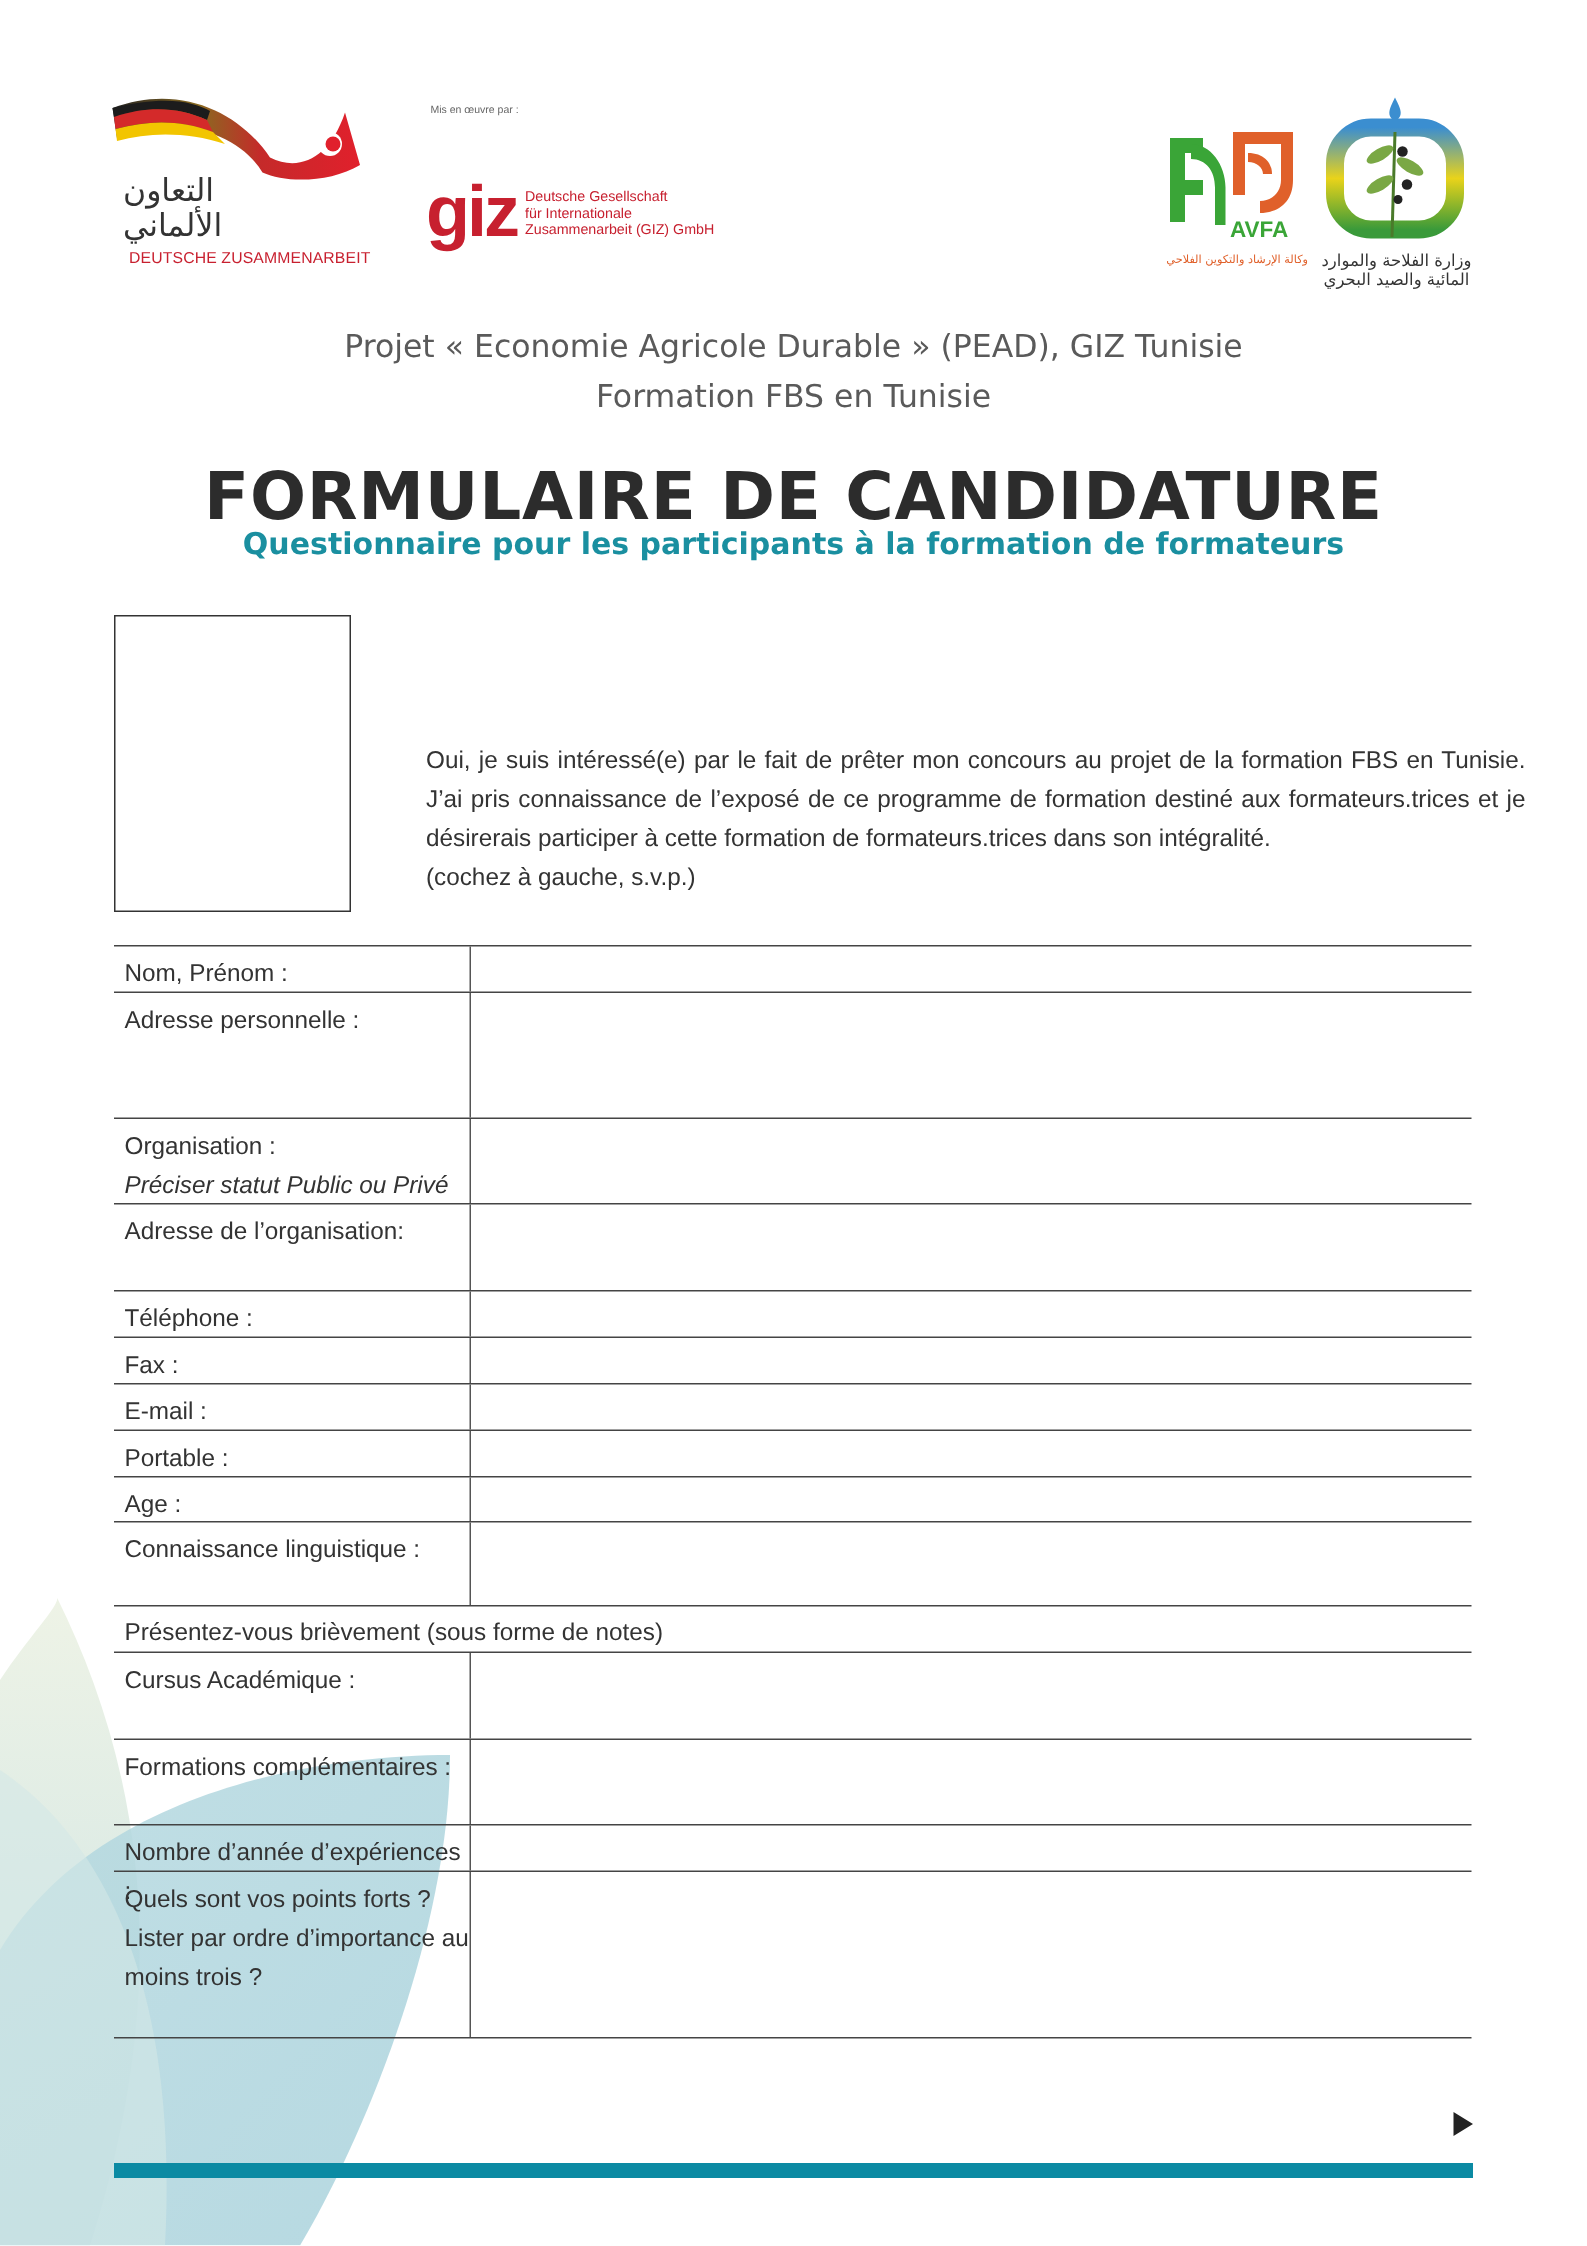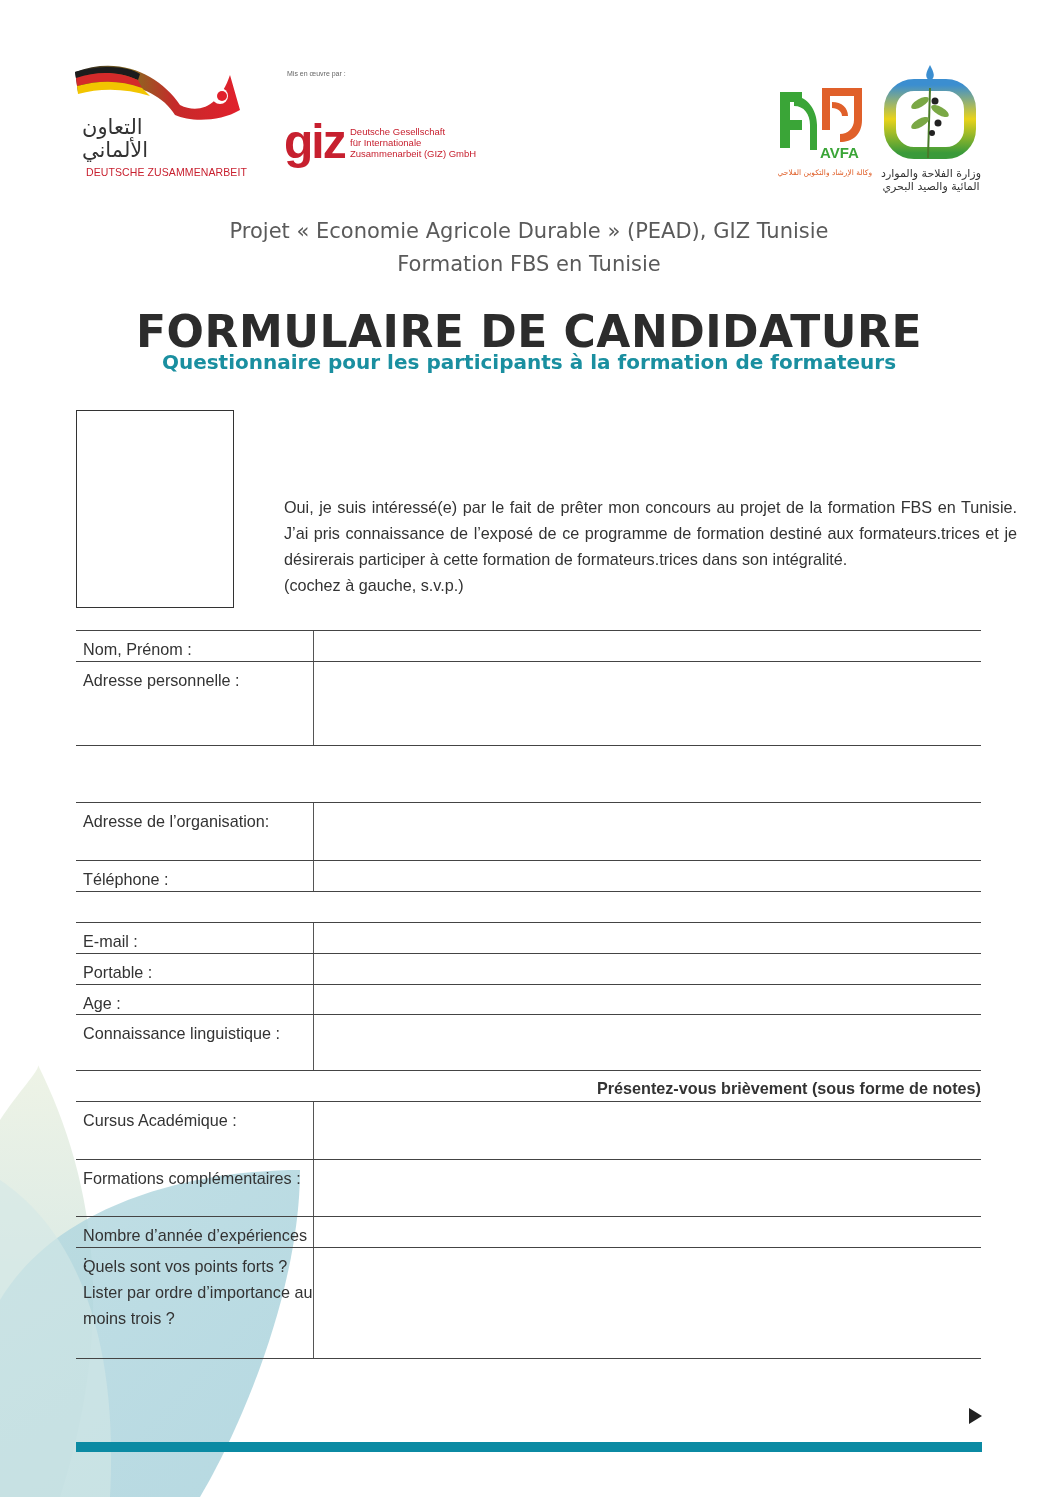--- a/index.html
+++ b/index.html
@@ -38,21 +38,21 @@
     .photo-box { left: 76px; top: 410px; width: 156px; height: 196px; border: 1.5px solid #333; background: #fff; z-index: 2; cursor: pointer; }
     .consent { left: 249px; top: 494px; width: 733px; font-size: 16.2px; line-height: 26px; color: #333; text-align: justify; z-index: 2; margin-left: 35px; }
     .consent p { margin: 0; }
 
     
     .form { left: 76px; top: 630px; width: 905px; z-index: 2; }
     .row { position: relative; border-top: 1.6px solid #444; display: flex; box-sizing: border-box; }
     .row .lab { width: 238px; border-right: 1.6px solid #555; padding: 5px 0 0 7px; box-sizing: border-box; font-size: 16.2px; line-height: 26px; color: #333; }
     .row .lab em { font-style: italic; }
     .row .val { flex: 1; cursor: text; }
-    .row.section .lab { width: 100%; border-right: none; font-weight: bold; padding-top: 4px; text-align: right; }
+    .row.section .lab { width: 100%; border-right: none; font-weight: normal; padding-top: 4px; }
     .form-bottom { border-top: 1.6px solid #444; }
 
     .next-arrow { left: 969px; top: 1408px; width: 0; height: 0; border-top: 8px solid transparent; border-bottom: 8px solid transparent; border-left: 13px solid #222; z-index: 2; cursor: pointer; }
     .bottom-bar { left: 76px; top: 1442px; width: 906px; height: 10px; background: #0b8aa3; z-index: 2; }
   </style>
 </head>
 <body>
 
 <svg class="leaf" style="left:0;top:1050px" width="330" height="447" viewBox="0 0 330 447">
   <defs>
@@ -149,31 +149,36 @@
 <div class="abs form">
   <div class="row" style="height:31px">
     <div class="lab">Nom, Prénom :</div>
     <div class="val"></div>
   </div>
   <div class="row" style="height:84px">
     <div class="lab">Adresse personnelle :</div>
     <div class="val"></div>
   </div>
   <div class="row" style="height:57px">
+    <div class="lab">
+      <div>Organisation :</div>
+      <em>Préciser statut Public ou Privé</em>
+    </div>
     <div class="val"></div>
   </div>
   <div class="row" style="height:58px">
     <div class="lab">Adresse de l’organisation:</div>
     <div class="val"></div>
   </div>
   <div class="row" style="height:31px">
     <div class="lab">Téléphone :</div>
     <div class="val"></div>
   </div>
   <div class="row" style="height:31px">
+    <div class="lab">Fax :</div>
     <div class="val"></div>
   </div>
   <div class="row" style="height:31px">
     <div class="lab">E-mail :</div>
     <div class="val"></div>
   </div>
   <div class="row" style="height:31px">
     <div class="lab">Portable :</div>
     <div class="val"></div>
   </div>

